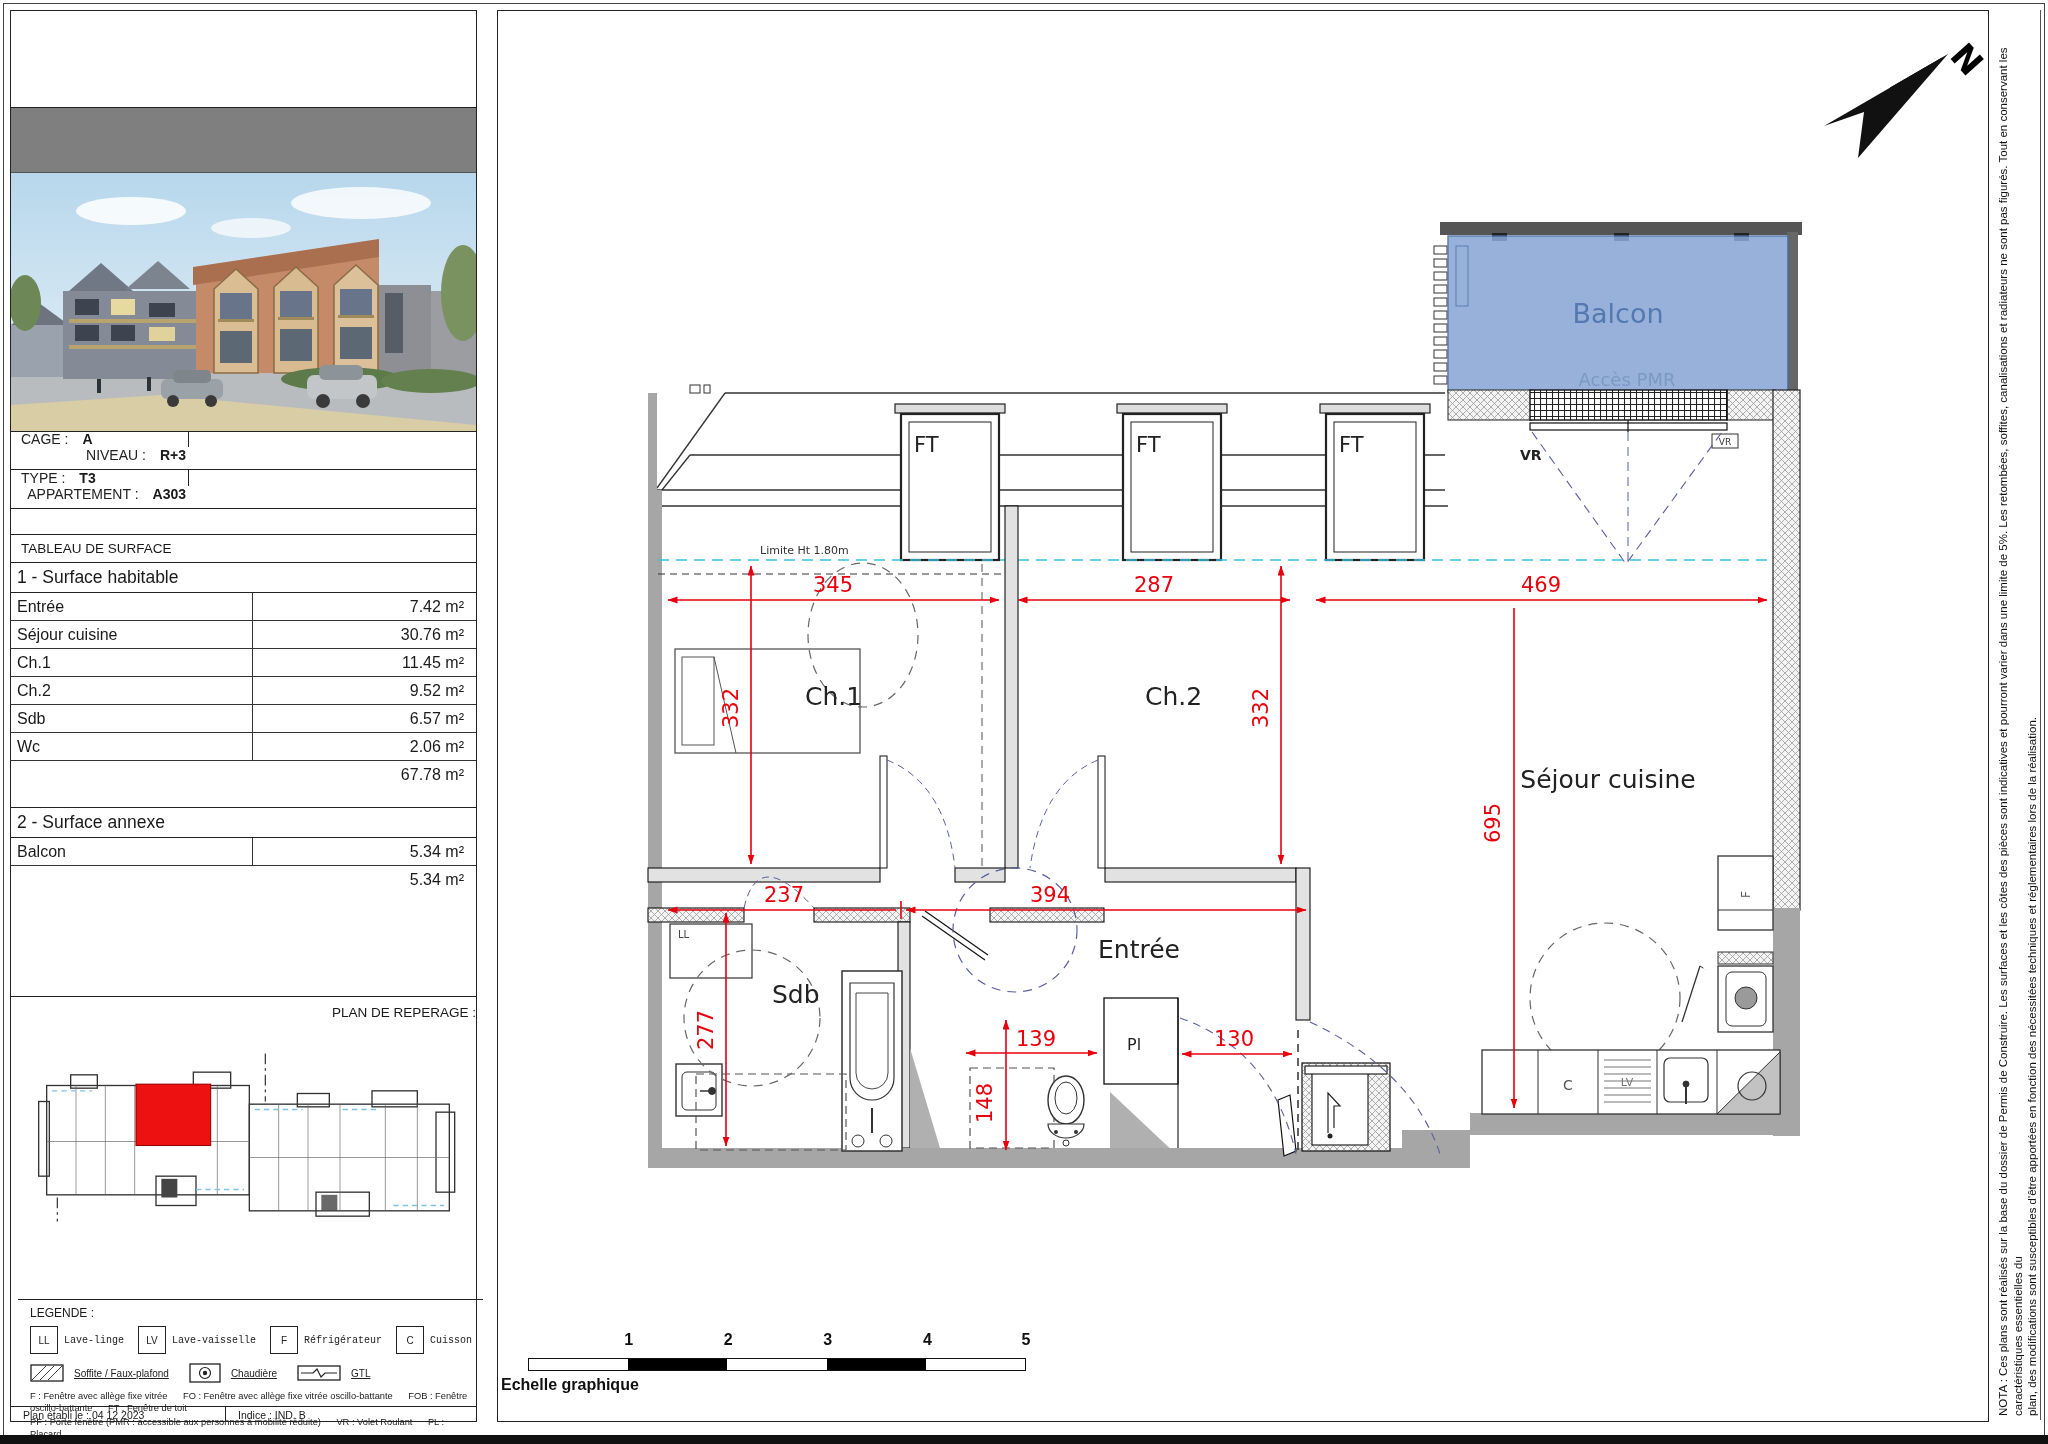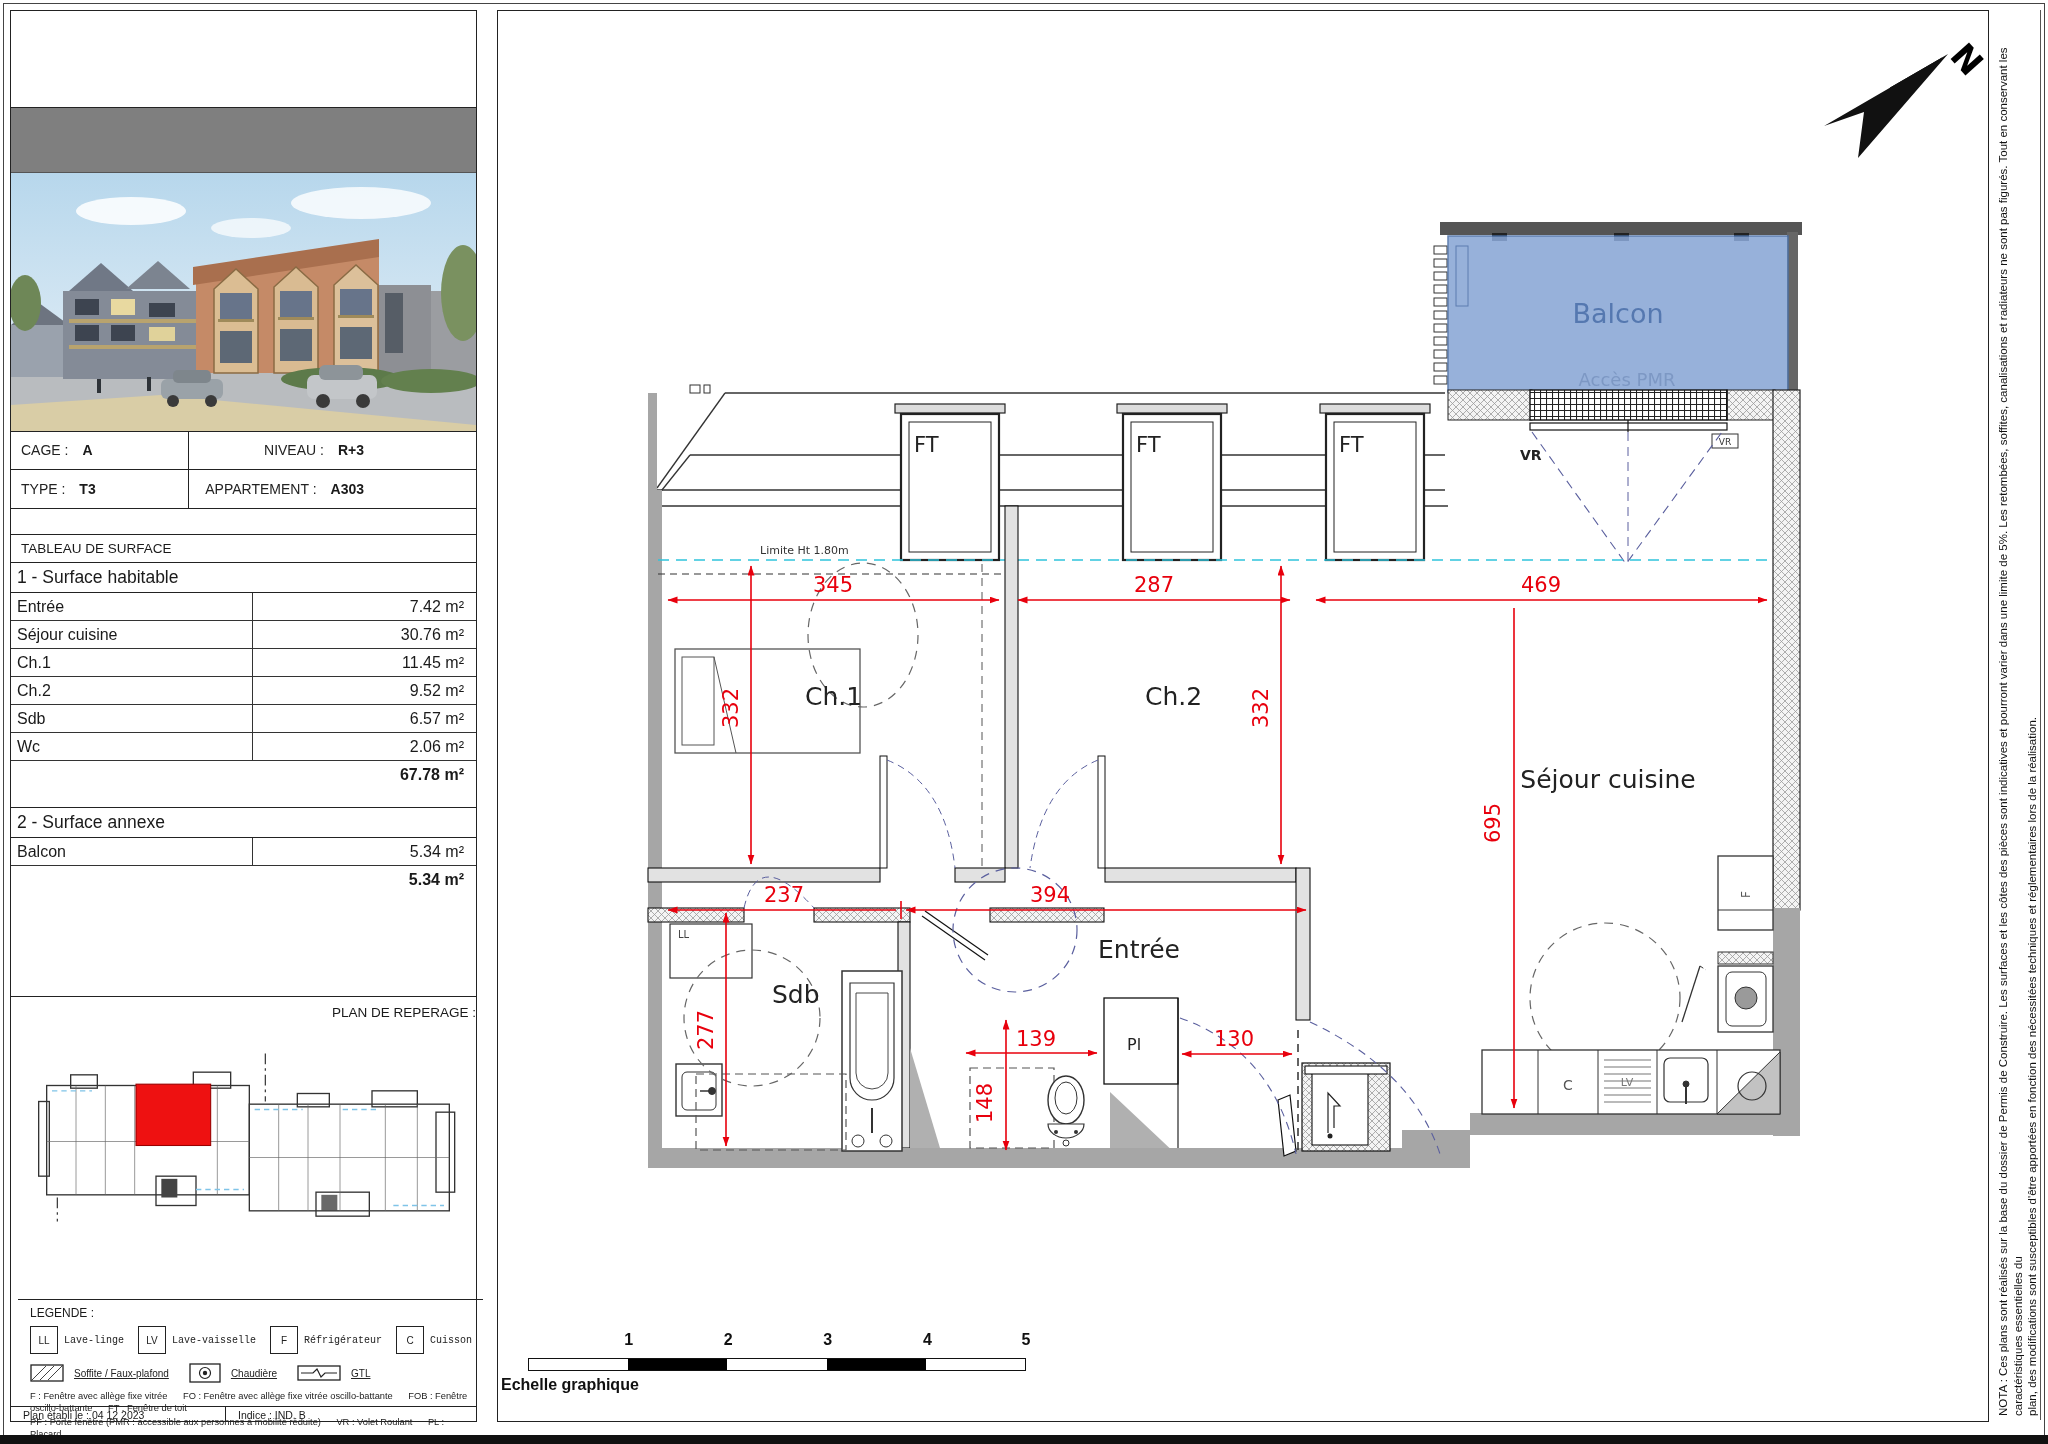--- a/index.html
+++ b/index.html
@@ -7,33 +7,33 @@
         font-family:"Liberation Sans",sans-serif;color:#1a1a1a;}
   .abs{position:absolute;}
   #outer-border{left:3px;top:3px;width:2040px;height:1432px;border:1px solid #444;}
   #bottom-bar{left:0;bottom:0;width:2048px;height:9px;background:#111;}
   
   #sidebar{left:10px;top:10px;width:465px;height:1410px;border:1.5px solid #222;background:#fff;}
   #sb-topbox{left:0;top:0;width:465px;height:96px;border-bottom:1.5px solid #222;background:#fff;}
   #sb-grayband{left:0;top:97px;width:465px;height:64px;background:#7f7f7f;border-bottom:2px solid #555;}
   #sb-photo{left:0;top:162px;width:465px;height:258px;overflow:hidden;border-bottom:1.5px solid #222;}
   #info-table{left:0;top:420px;width:465px;height:76px;font-size:14px;}
-  .info-row{display:flex;height:38px;border-bottom:1.5px solid #222;}
+  .info-row{display:flex;height:38px;border-bottom:1.5px solid #222;flex-direction:column;}
   .info-cell{display:flex;align-items:center;padding:0 10px;box-sizing:border-box;}
   .info-c1{width:178px;border-right:1.5px solid #222;}
   .info-c2{width:287px;justify-content:flex-end;padding-right:112px;}
   .info-label{color:#222;}
   .info-value{font-weight:bold;margin-left:14px;}
   #surface-table{left:0;top:523px;width:465px;font-size:16px;}
   .st-title{height:27px;border:1.5px solid #222;border-left:none;border-right:none;display:flex;align-items:center;padding-left:10px;font-size:13.5px;}
   .st-section{height:29px;border-bottom:1.5px solid #222;display:flex;align-items:center;padding-left:6px;font-size:17.5px;}
   .st-row{height:27px;display:flex;border-bottom:1px solid #333;}
   .st-label{width:242px;border-right:1px solid #333;display:flex;align-items:center;padding-left:6px;box-sizing:border-box;}
   .st-value{flex:1;display:flex;align-items:center;justify-content:flex-end;padding-right:12px;}
-  .st-total{height:27px;display:flex;align-items:center;justify-content:flex-end;padding-right:12px;font-weight:bold;}
+  .st-total{height:27px;display:flex;align-items:center;justify-content:flex-end;padding-right:12px;}
   .st-gap{height:19px;}
   #reperage{left:0;top:985px;width:465px;border-top:1.5px solid #222;text-align:right;}
   #reperage-title{padding:8px 0 0 10px;font-size:13.5px;}
   #legend-box{left:7px;top:1288px;width:465px;height:107px;border-top:1.5px solid #222;font-size:10px;}
   #legend-title{padding:6px 0 0 12px;font-size:12px;}
   .lg-apps{display:flex;align-items:center;gap:6px;padding:6px 0 0 12px;}
   .lg-code{width:26px;height:26px;border:1.5px solid #222;display:flex;align-items:center;justify-content:center;font-size:10px;color:#222;flex:0 0 auto;}
   .lg-app-label{margin-right:8px;color:#222;font-family:Liberation Mono, monospace;}
   .lg-syms{display:flex;align-items:center;gap:10px;padding:9px 0 0 12px;}
   .lg-sym-label{color:#222;margin-right:10px;text-decoration:underline;}

